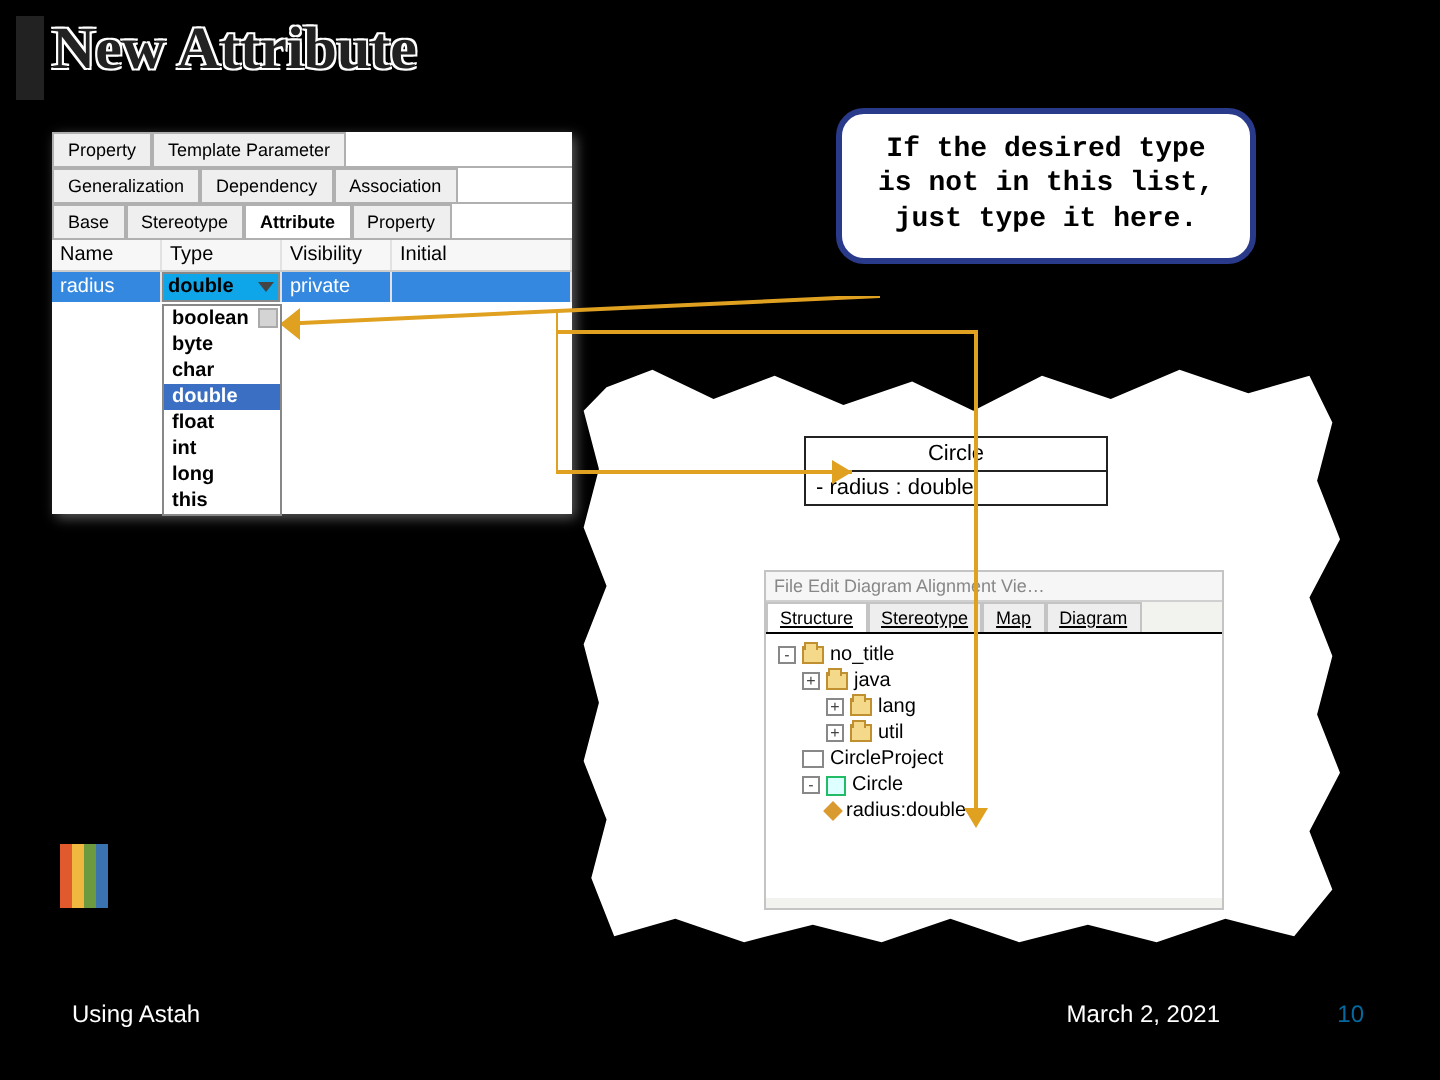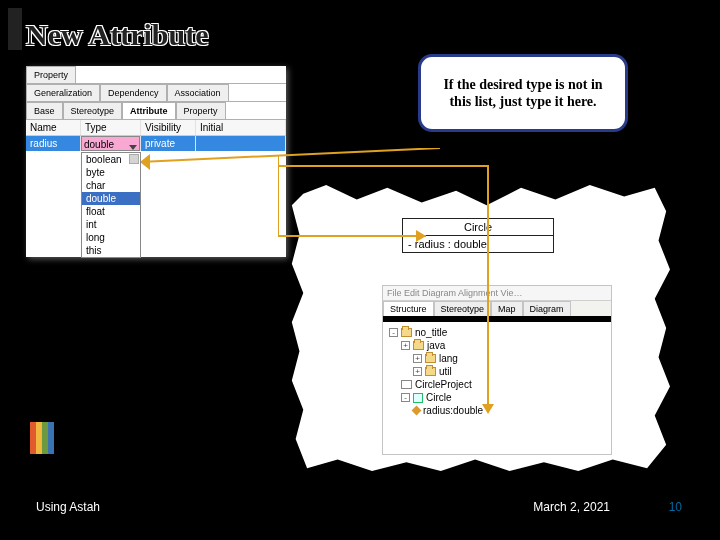--- a/index.html
+++ b/index.html
@@ -6,21 +6,21 @@
   body {
     width: 720px;
     height: 540px;
     background: #000;
     font-family: "Segoe UI", Tahoma, sans-serif;
     position: relative;
     overflow: hidden;
   }
   .title {
     position: absolute;
-    top: 18px;
+    top: 8px;
     left: 26px;
     font-family: Georgia, "Times New Roman", serif;
     font-size: 30px;
     font-weight: bold;
     color: #222;
     text-shadow: -1px -1px 0 #fff, 1px -1px 0 #fff, -1px 1px 0 #fff, 1px 1px 0 #fff;
   }
   .accent-bar {
     position: absolute;
     left: 8px;
@@ -36,21 +36,21 @@
     width: 210px;
     height: 78px;
     background: #fff;
     border: 3px solid #2a3a8a;
     border-radius: 14px;
     display: flex;
     align-items: center;
     justify-content: flex-start;
     text-align: center;
     padding: 6px 10px;
-    font-family: Liberation Serif, serif;
+    font-family: Liberation Mono, monospace;
     font-weight: bold;
     font-size: 14px;
     line-height: 1.25;
     color: #000;
   }
 
   
   .panel {
     position: absolute;
     top: 66px;
@@ -74,26 +74,27 @@
   .gridhead > div, .gridrow > div {
     padding: 2px 4px;
     border-right: 1px solid #e2e2e2;
   }
   .col-name { width: 55px; }
   .col-type { width: 60px; }
   .col-vis  { width: 55px; }
   .col-init { flex: 1; }
   .gridrow.sel { background: #3488e0; color: #fff; }
   .type-cell {
-    display: flex; align-items: flex-end;
-    background: #f9a8d4; color: #000;
+    display: flex; align-items: center;
+    background: #0ea5e9; color: #000;
     border: 1px solid #888;
     padding: 0 2px;
     height: 15px;
     position: relative;
+    font-weight: bold;
   }
   .type-cell .dd { width: 0; height: 0; border-left: 4px solid transparent; border-right: 4px solid transparent; border-top: 5px solid #444; margin-left: auto; }
   .dropdown {
     position: absolute;
     top: 15px; left: -1px;
     width: 60px;
     background: #fff;
     border: 1px solid #888;
     font-size: 10px;
     z-index: 5;
@@ -138,21 +139,21 @@
     border: 1px solid #c4c4c4;
     font-size: 10px;
   }
   .menubar {
     background: #f6f6f6;
     border-bottom: 1px solid #d0d0d0;
     padding: 2px 4px;
     color: #888;
     font-size: 9px;
   }
-  .stabs { display: flex; border-bottom: 6px solid #000000; }
+  .stabs { display: flex; border-bottom: 1px solid #000000; text-decoration: underline; }
   .stab { padding: 2px 6px; border: 1px solid #c4c4c4; border-bottom: none; background: #eee; font-size: 9px; }
   .stab.active { background: #fff; }
   .tree { padding: 4px 6px; background: #fff; height: calc(100% - 36px); overflow: hidden; position: relative; }
   .node { display: flex; align-items: center; gap: 3px; padding: 1px 0; }
   .lvl1 { margin-left: 12px; }
   .lvl2 { margin-left: 24px; }
   .twisty { width: 9px; height: 9px; border: 1px solid #888; background: #fff; font-size: 8px; line-height: 7px; text-align: center; color: #444; }
   .pkg-icon { width: 11px; height: 9px; background: #f5d98a; border: 1px solid #c09030; position: relative; }
   .pkg-icon::before { content: ""; position: absolute; top: -3px; left: 0; width: 5px; height: 3px; background: #f5d98a; border: 1px solid #c09030; border-bottom: none; }
   .cls-icon { width: 10px; height: 10px; border: 1px solid #2b6; background: #dff; }
@@ -220,20 +221,21 @@
 <div class="accent-bar"></div>
 <h1 class="title">New Attribute</h1>
 
 <div class="callout">
   <span>If the desired type is not in this list, just type it here.</span>
 </div>
 
 <div class="panel">
   <div class="tabrow">
     <div class="tab">Property</div>
+    <div class="tab">Template Parameter</div>
   </div>
   <div class="tabrow">
     <div class="tab">Generalization</div>
     <div class="tab">Dependency</div>
     <div class="tab">Association</div>
   </div>
   <div class="tabrow">
     <div class="tab">Base</div>
     <div class="tab">Stereotype</div>
     <div class="tab active">Attribute</div>

